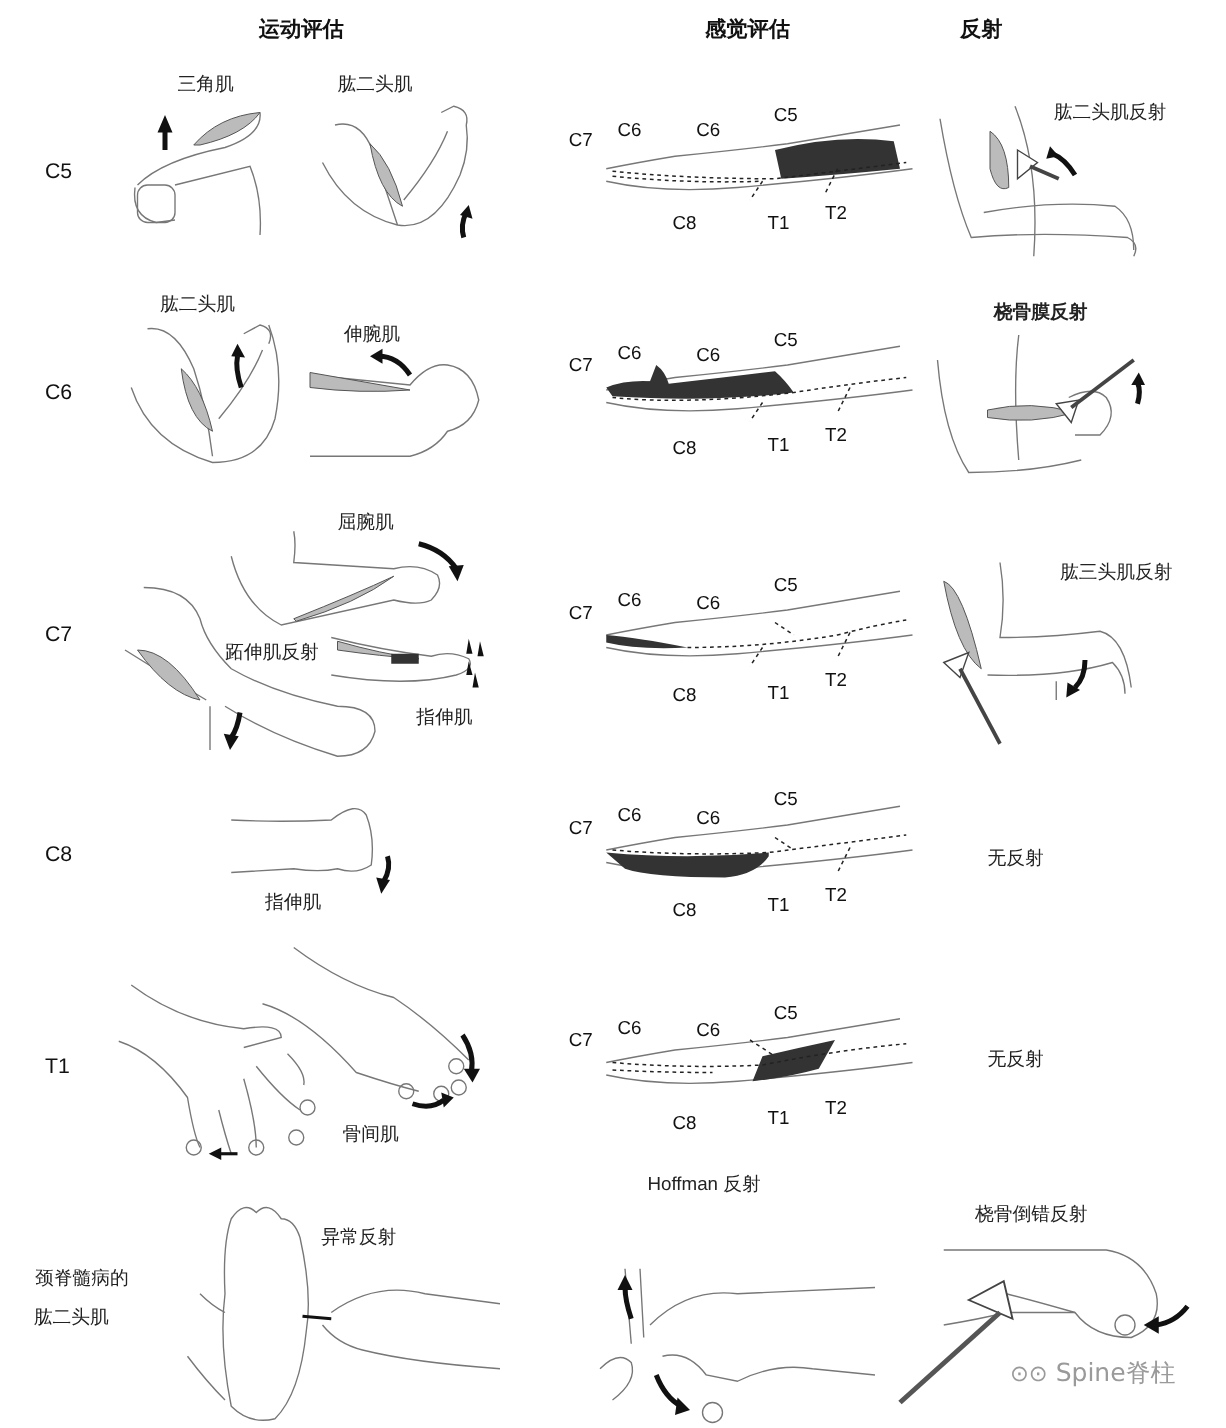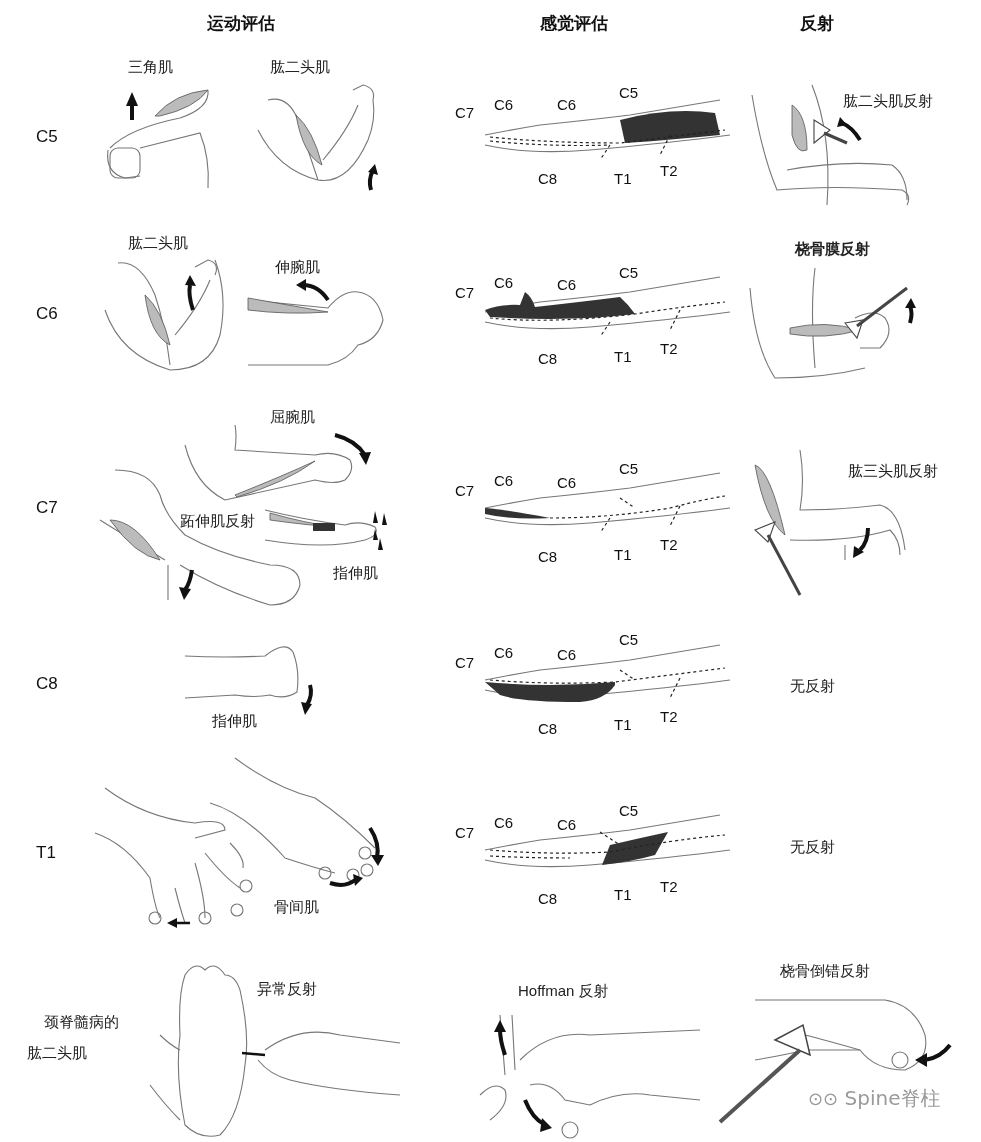--- a/index.html
+++ b/index.html
@@ -14,30 +14,30 @@
   .arrow{fill:#111;stroke:none;}
   .arrow-stroke{fill:none;stroke:#111;stroke-width:4;}
   .dash{fill:none;stroke:#222;stroke-width:1.2;stroke-dasharray:3 3;}
   .shade{fill:#333;}
   .watermark{position:absolute;left:808px;top:1085px;font-size:20px;color:#9a9a9a;}
 </style>
 </head>
 <body>
 
 <div class="col-header" style="left:207px;">运动评估</div>
-<div class="col-header" style="left:540px;font-family:Liberation Serif, serif;">感觉评估</div>
-<div class="col-header" style="left:800px;font-family:Liberation Serif, serif;">反射</div>
+<div class="col-header" style="left:564px;font-family:Liberation Serif, serif;">感觉评估</div>
+<div class="col-header" style="left:768px;font-family:Liberation Serif, serif;">反射</div>
 
 <div class="level" style="top:127px;">C5</div>
 <div class="level" style="top:304px;">C6</div>
 <div class="level" style="top:498px;">C7</div>
 <div class="level" style="top:674px;">C8</div>
 <div class="level" style="top:843px;">T1</div>
 
-<div class="lbl" style="left:128px;top:58px;font-family:Liberation Serif, serif;">三角肌</div>
+<div class="lbl" style="left:142px;top:58px;font-family:Liberation Serif, serif;">三角肌</div>
 <div class="lbl" style="left:270px;top:58px;">肱二头肌</div>
 <svg width="130" height="110" style="left:100px;top:78px;">
   <path class="line" d="M10 70 Q30 50 80 40 Q110 30 108 12"></path>
   <path class="line" d="M8 72 Q5 95 25 100 L40 98"></path>
   <path class="line" d="M40 70 Q80 60 100 55 Q110 80 108 110"></path>
   <path class="muscle" d="M55 38 Q75 15 108 12 Q95 30 60 38 Z"></path>
   <rect x="10" y="70" width="30" height="30" rx="8" class="line"></rect>
   <path class="arrow" d="M26 28 L32 14 L38 28 L34 28 L34 42 L30 42 L30 28Z"></path>
 </svg>
 <svg width="130" height="110" style="left:258px;top:80px;">
@@ -58,21 +58,21 @@
   <path class="dash" d="M140 50 L130 65"></path>
   <path class="dash" d="M200 40 L190 60"></path>
 </svg>
 <div class="derm-lbl" style="left:455px;top:104px;">C7</div>
 <div class="derm-lbl" style="left:494px;top:96px;">C6</div>
 <div class="derm-lbl" style="left:557px;top:96px;">C6</div>
 <div class="derm-lbl" style="left:619px;top:84px;">C5</div>
 <div class="derm-lbl" style="left:538px;top:170px;">C8</div>
 <div class="derm-lbl" style="left:614px;top:170px;">T1</div>
 <div class="derm-lbl" style="left:660px;top:162px;">T2</div>
-<div class="lbl" style="left:843px;top:92px;text-align:right;">肱二头肌反射</div>
+<div class="lbl" style="left:843px;top:80px;text-align:right;">肱二头肌反射</div>
 <svg width="170" height="130" style="left:752px;top:75px;">
   <path class="line" d="M0 20 Q10 80 25 115 Q80 110 150 115 Q160 120 155 130"></path>
   <path class="line" d="M60 10 Q80 60 75 130"></path>
   <path class="line" d="M35 95 Q90 85 140 90 Q155 100 155 125"></path>
   <path class="muscle" d="M40 30 Q55 40 55 75 Q45 80 40 60Z"></path>
   <path class="line" style="fill:#fff;stroke:#444" d="M62 45 L78 55 L62 68Z"></path>
   <line x1="72" y1="58" x2="95" y2="68" stroke="#444" stroke-width="3"></line>
   <path class="arrow-stroke" d="M108 65 Q100 52 90 48"></path>
   <path class="arrow" d="M88 42 L85 52 L95 50Z"></path>
 </svg>
@@ -156,21 +156,21 @@
   <path class="dash" d="M210 38 L200 58"></path>
   <path class="dash" d="M150 30 L165 40"></path>
 </svg>
 <div class="derm-lbl" style="left:455px;top:482px;">C7</div>
 <div class="derm-lbl" style="left:494px;top:472px;">C6</div>
 <div class="derm-lbl" style="left:557px;top:474px;">C6</div>
 <div class="derm-lbl" style="left:619px;top:460px;">C5</div>
 <div class="derm-lbl" style="left:538px;top:548px;">C8</div>
 <div class="derm-lbl" style="left:614px;top:546px;">T1</div>
 <div class="derm-lbl" style="left:660px;top:536px;">T2</div>
-<div class="lbl" style="left:848px;top:462px;font-family:Liberation Mono, monospace;">肱三头肌反射</div>
+<div class="lbl" style="left:848px;top:448px;font-family:Liberation Mono, monospace;">肱三头肌反射</div>
 <svg width="170" height="160" style="left:750px;top:450px;">
   <path class="line" d="M50 0 Q55 30 50 60 Q90 60 130 55 Q150 60 155 100"></path>
   <path class="line" d="M40 90 Q100 92 140 80 Q150 90 150 105"></path>
   <path class="line" d="M95 95 L95 110"></path>
   <path class="muscle" d="M5 15 Q20 20 35 85 Q15 70 5 15Z"></path>
   <path class="line" style="fill:#fff;stroke:#444" d="M5 80 L25 72 L18 92Z"></path>
   <line x1="18" y1="85" x2="50" y2="145" stroke="#444" stroke-width="3"></line>
   <path class="arrow-stroke" d="M118 78 Q118 92 110 100"></path>
   <path class="arrow" d="M104 96 L103 108 L114 102Z"></path>
 </svg>
@@ -233,32 +233,32 @@
 </svg>
 <div class="derm-lbl" style="left:455px;top:824px;">C7</div>
 <div class="derm-lbl" style="left:494px;top:814px;">C6</div>
 <div class="derm-lbl" style="left:557px;top:816px;">C6</div>
 <div class="derm-lbl" style="left:619px;top:802px;">C5</div>
 <div class="derm-lbl" style="left:538px;top:890px;">C8</div>
 <div class="derm-lbl" style="left:614px;top:886px;">T1</div>
 <div class="derm-lbl" style="left:660px;top:878px;">T2</div>
 <div class="lbl" style="left:790px;top:838px;">无反射</div>
 
-<div class="lbl" style="left:44px;top:1013px;">颈脊髓病的</div>
+<div class="lbl" style="left:28px;top:1013px;">颈脊髓病的</div>
 <div class="lbl" style="left:27px;top:1044px;">肱二头肌</div>
 <div class="lbl" style="left:257px;top:980px;">异常反射</div>
 <svg width="250" height="190" style="left:150px;top:955px;">
   <path class="line" d="M35 20 Q45 5 55 15 Q65 5 75 20 Q85 20 90 35 Q100 80 95 110 Q90 160 70 180 Q50 185 35 170 Q25 120 30 80 Q28 40 35 20Z"></path>
   <path class="line" d="M10 80 Q20 90 30 95"></path>
   <path class="line" d="M0 130 Q15 150 30 165"></path>
   <line x1="92" y1="98" x2="115" y2="100" stroke="#111" stroke-width="2.5"></line>
   <path class="line" d="M115 95 Q150 70 190 80 L250 88"></path>
   <path class="line" d="M108 105 Q120 120 140 125 Q180 135 250 140"></path>
 </svg>
-<div class="lbl" style="left:518px;top:982px;font-family:'Liberation Sans',sans-serif;">Hoffman 反射</div>
+<div class="lbl" style="left:518px;top:938px;font-family:'Liberation Sans',sans-serif;">Hoffman 反射</div>
 <svg width="230" height="130" style="left:470px;top:1010px;">
   <path class="line" d="M30 5 L35 65 M42 5 L45 60"></path>
   <path class="line" d="M10 85 Q25 70 35 80 Q40 95 20 110"></path>
   <path class="line" d="M50 50 Q80 20 120 25 L230 20"></path>
   <path class="line" d="M60 75 Q80 70 95 90 L120 95 Q150 80 180 85 L230 90"></path>
   <circle cx="100" cy="120" r="8" class="line"></circle>
   <path class="arrow-stroke" d="M35 45 Q30 30 30 20"></path>
   <path class="arrow" d="M24 22 L30 10 L36 22Z"></path>
   <path class="arrow-stroke" d="M55 90 Q62 108 75 115"></path>
   <path class="arrow" d="M72 108 L82 118 L70 122Z"></path>

